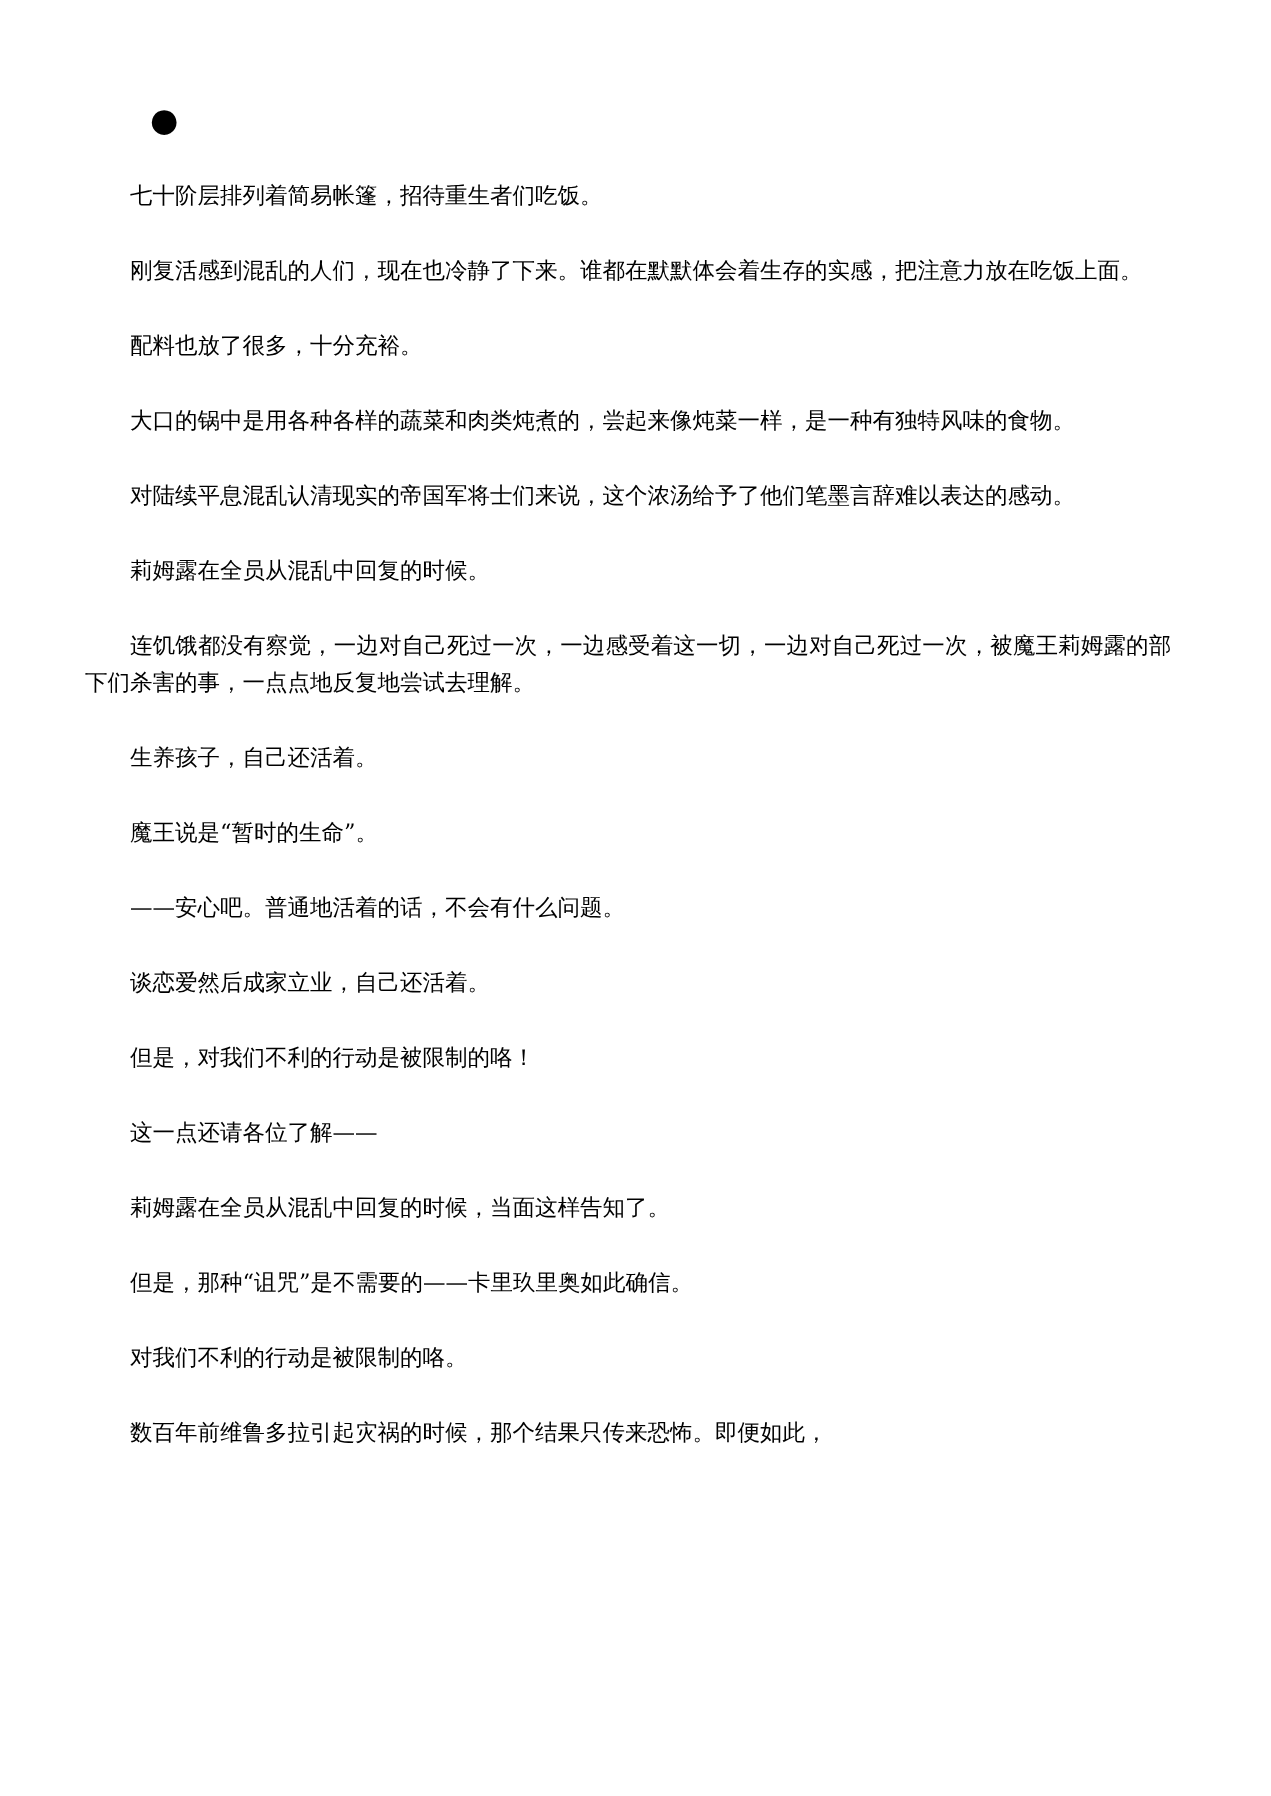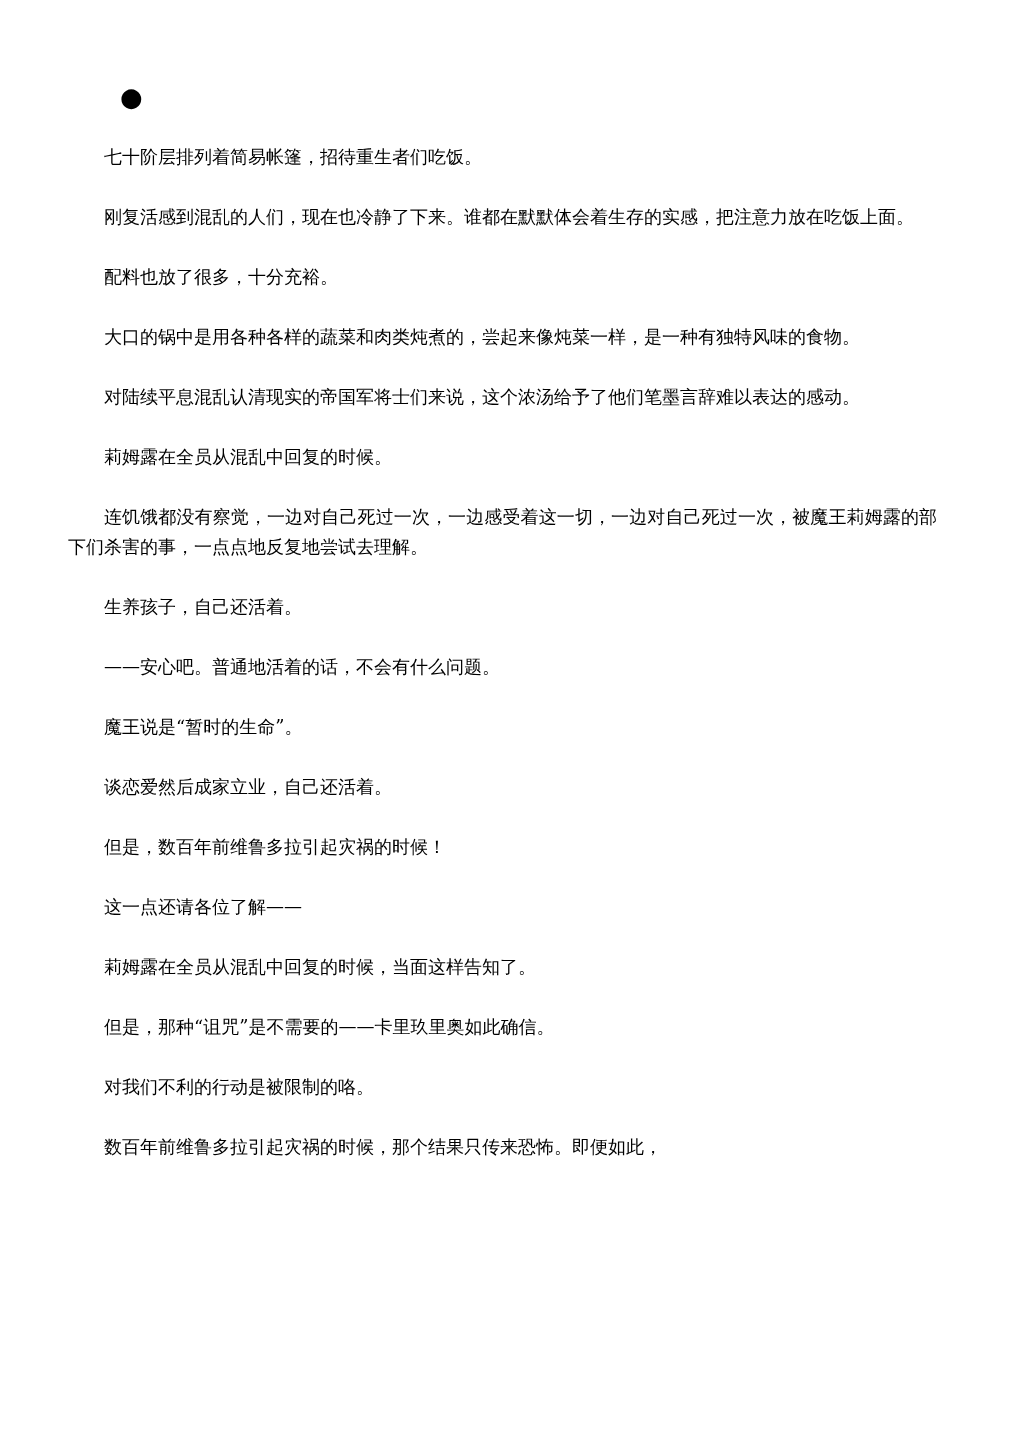--- a/index.html
+++ b/index.html
@@ -41,22 +41,22 @@
 <div class="page">
   <p class="para bullet-line">●</p>
   <p class="para">七十阶层排列着简易帐篷，招待重生者们吃饭。</p>
   <p class="para">刚复活感到混乱的人们，现在也冷静了下来。谁都在默默体会着生存的实感，把注意力放在吃饭上面。</p>
   <p class="para">配料也放了很多，十分充裕。</p>
   <p class="para">大口的锅中是用各种各样的蔬菜和肉类炖煮的，尝起来像炖菜一样，是一种有独特风味的食物。</p>
   <p class="para">对陆续平息混乱认清现实的帝国军将士们来说，这个浓汤给予了他们笔墨言辞难以表达的感动。</p>
   <p class="para">莉姆露在全员从混乱中回复的时候。</p>
   <p class="para">连饥饿都没有察觉，一边对自己死过一次，一边感受着这一切，一边对自己死过一次，被魔王莉姆露的部下们杀害的事，一点点地反复地尝试去理解。</p>
   <p class="para">生养孩子，自己还活着。</p>
+  <p class="para">魔王说是“暂时的生命”。</p>
   <p class="para">——安心吧。普通地活着的话，不会有什么问题。</p>
-  <p class="para">魔王说是“暂时的生命”。</p>
   <p class="para">谈恋爱然后成家立业，自己还活着。</p>
-  <p class="para">但是，数百年前维鲁多拉引起灾祸的时候！</p>
+  <p class="para">但是，对我们不利的行动是被限制的咯！</p>
   <p class="para">这一点还请各位了解——</p>
   <p class="para">莉姆露在全员从混乱中回复的时候，当面这样告知了。</p>
   <p class="para">但是，那种“诅咒”是不需要的——卡里玖里奥如此确信。</p>
   <p class="para">对我们不利的行动是被限制的咯。</p>
   <p class="para">数百年前维鲁多拉引起灾祸的时候，那个结果只传来恐怖。即便如此，</p>
 </div>
 
 </body></html>

